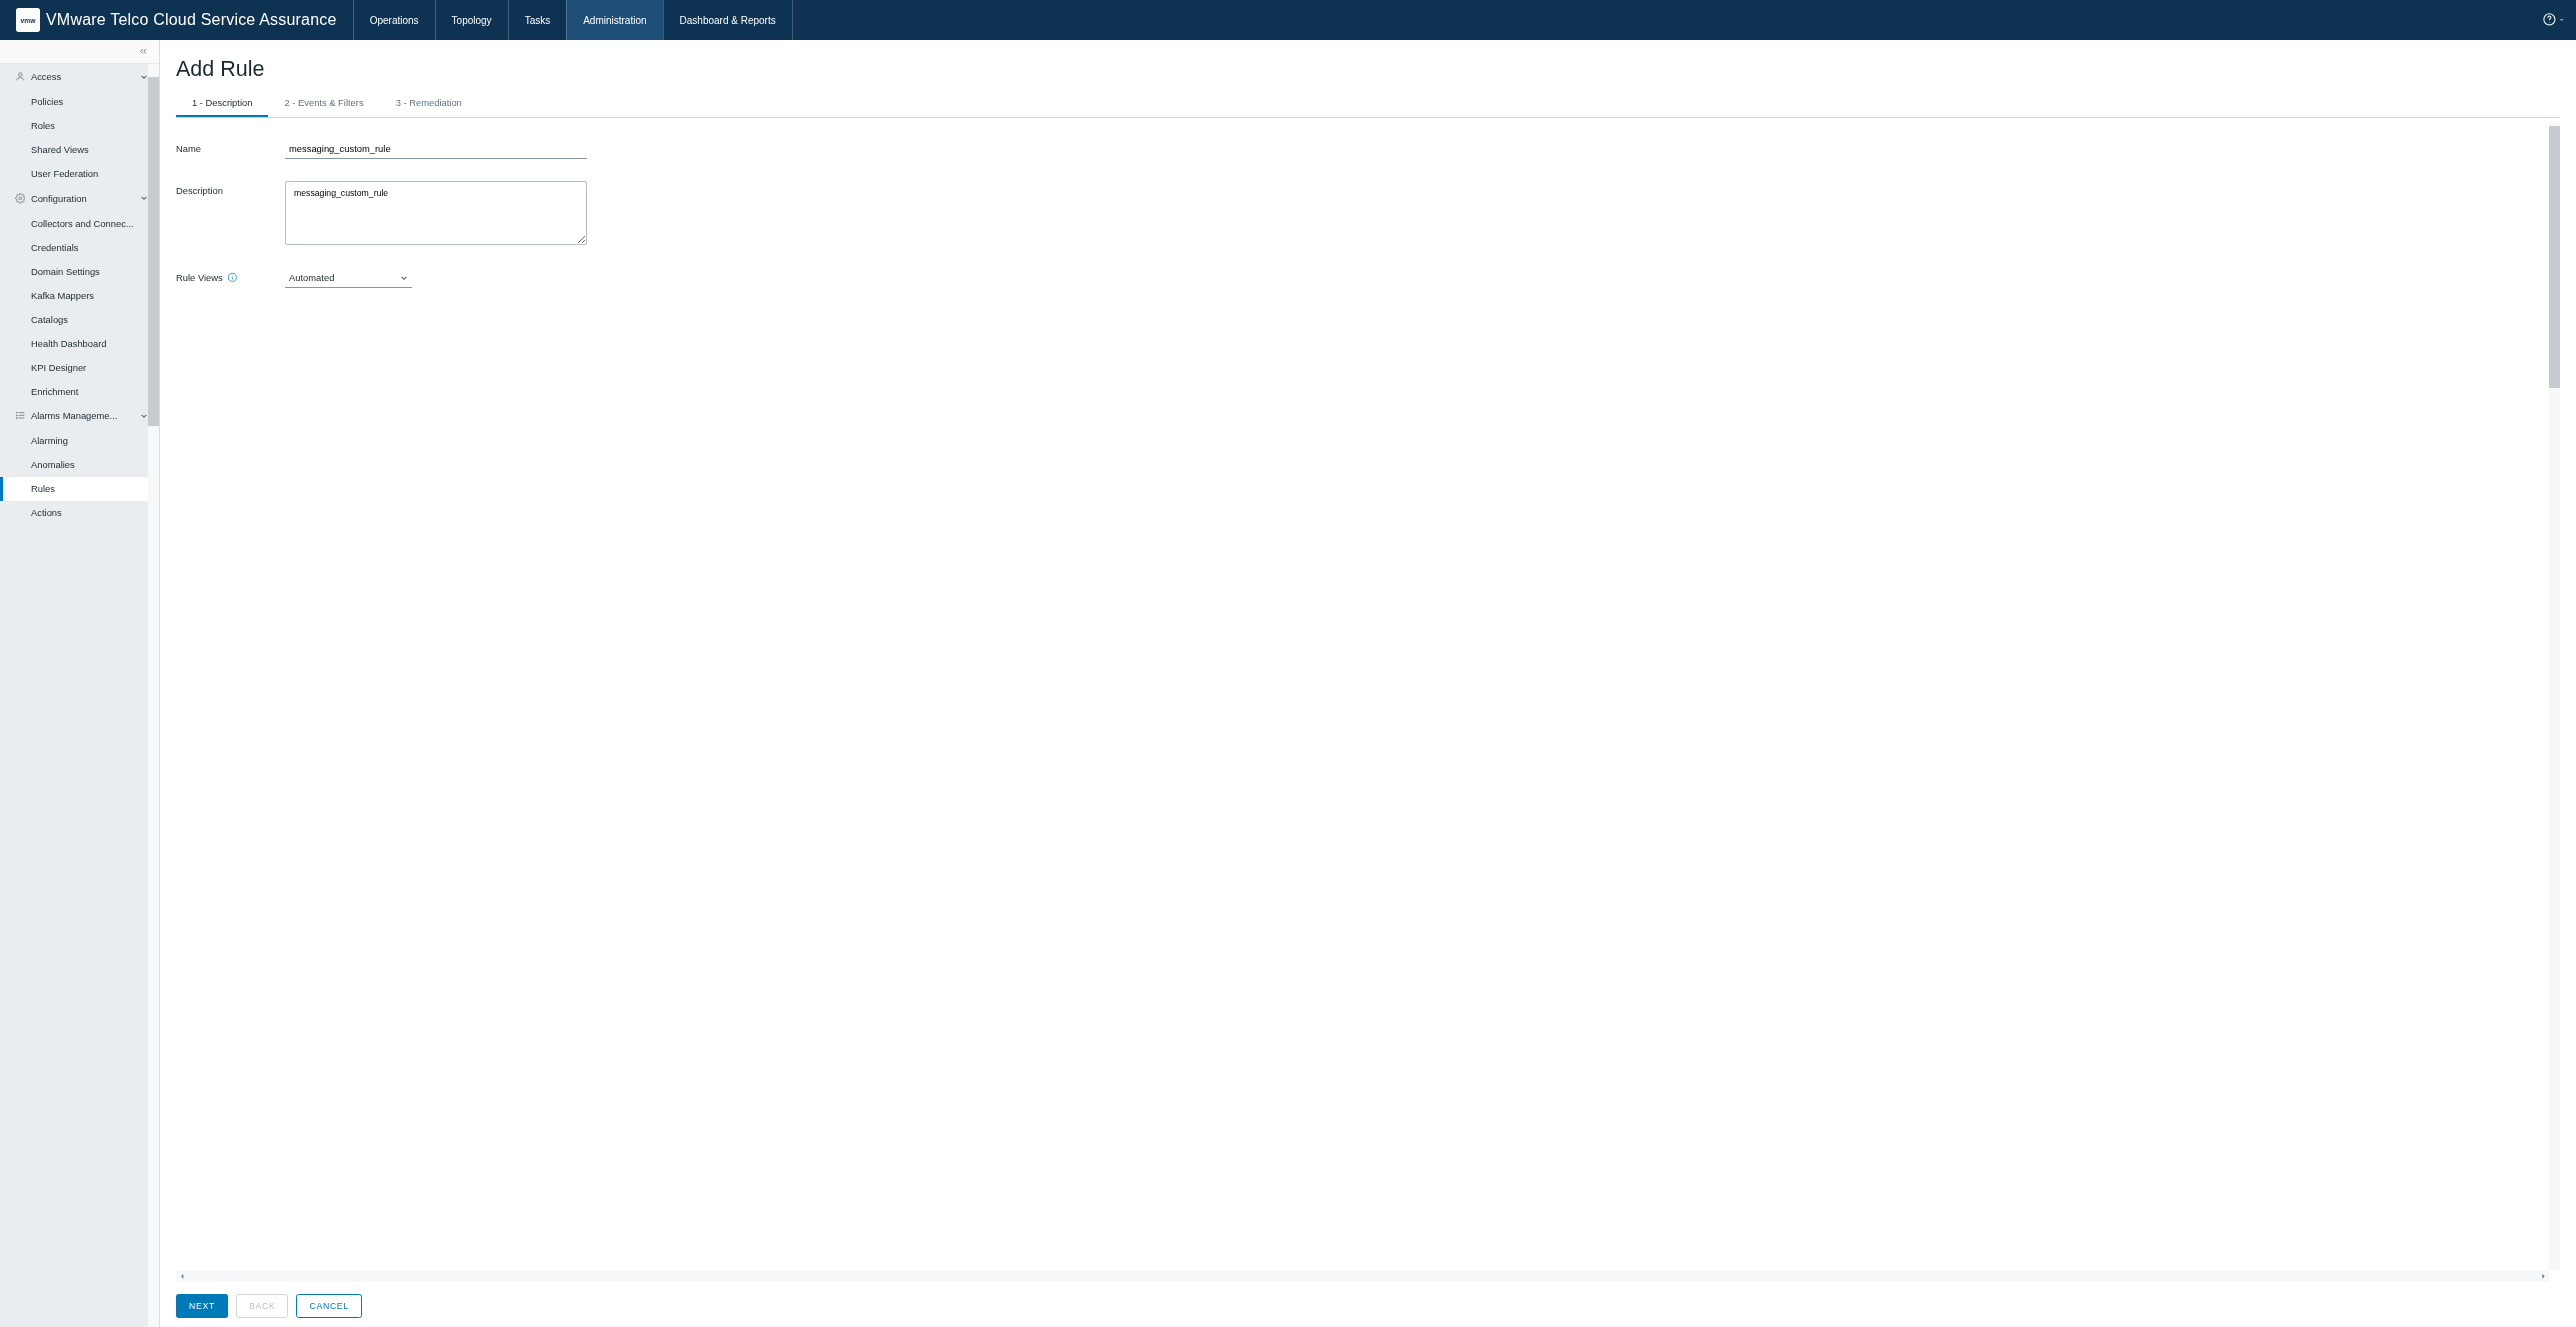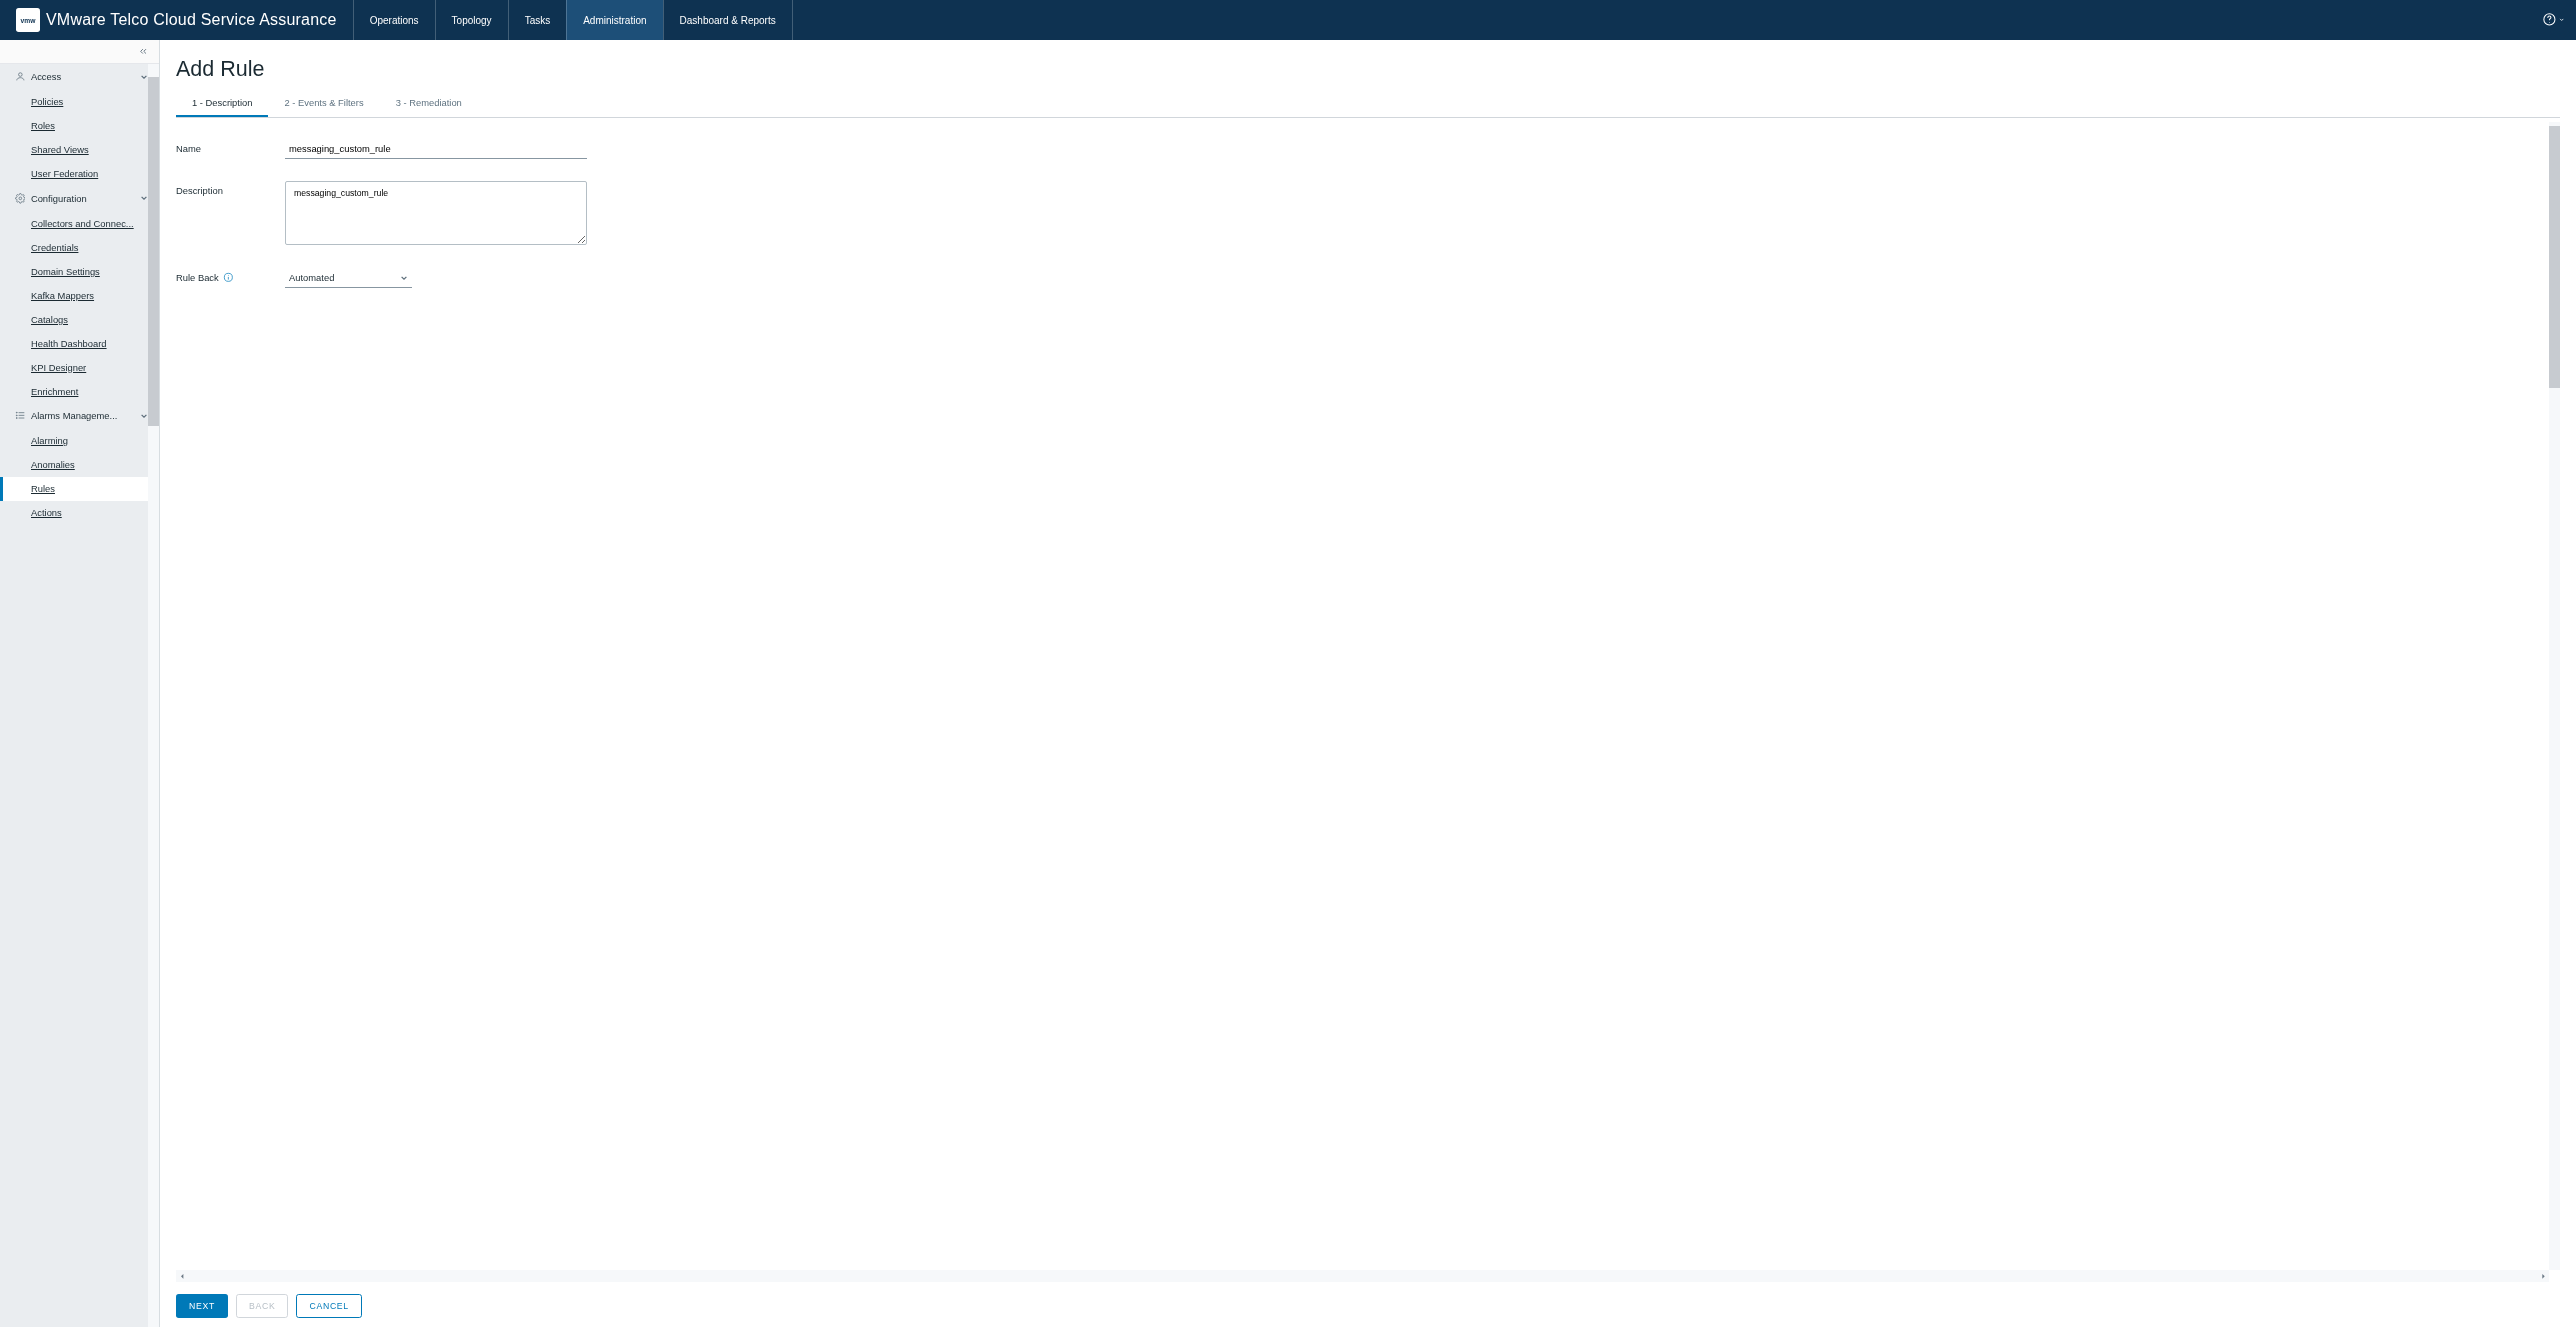--- a/index.html
+++ b/index.html
@@ -24,21 +24,21 @@
 .body-wrap { flex: 1; display: flex; min-height: 0; }
 
 
 .sidebar { width: 160px; background: #eaedf0; display: flex; flex-direction: column; flex-shrink: 0; border-right: 0.7px solid #d7dde1; }
 .sidebar-collapse { height: 24px; display: flex; align-items: center; justify-content: flex-end; padding-right: 10.7px; cursor: pointer; background: #fafafa; border-bottom: 0.7px solid #e5e7eb; }
 .sidebar-scroll { flex: 1; overflow-y: auto; position: relative; }
 .sidebar-scroll-track { position: absolute; right: 0; top: 0; bottom: 0; width: 10.7px; background: #f6f8fa; }
 .sidebar-scroll-thumb { position: absolute; right: 0; top: 13.4px; width: 10.7px; height: 349px; background: #c7cbd0; border-radius: 0; }
 .nav-section-head { display: flex; align-items: center; height: 25.5px; padding: 0 10.7px 0 14.8px; font-size: 9.4px; font-weight: 500; color: #1b2a32; cursor: pointer; gap: 5.4px; }
 .nav-section-head .spacer { flex: 1; }
-.nav-item { display: flex; align-items: center; height: 24px; padding-left: 31px; font-size: 9.4px; color: #1b2a32; cursor: pointer; white-space: nowrap; overflow: hidden; text-overflow: ellipsis; text-decoration: underline; }
+.nav-item { display: flex; align-items: center; height: 24px; padding-left: 31px; font-size: 9.4px; color: #1b2a32; cursor: pointer; white-space: nowrap; overflow: hidden; text-overflow: ellipsis; }
 .nav-item.selected { background: #fff; position: relative; }
 .nav-item.selected::before { content: ""; position: absolute; left: 0; top: 0; bottom: 0; width: 2.7px; background: #0079b8; }
 
 
 .main { flex: 1; display: flex; flex-direction: column; padding: 0; min-width: 0; background: #fff; position: relative; }
 .page-title { font-size: 21.5px; font-weight: 300; margin: 17.4px 0 8px 16px; }
 .tabs { display: flex; gap: 0; border-bottom: 0.7px solid #d1d6db; margin: 0 16px; }
 .tab { padding: 6.7px 16px 6.7px 16px; font-size: 9.4px; color: #5f7381; cursor: pointer; border-bottom: 2px solid transparent; }
 .tab.active { color: #1b2a32; border-bottom-color: #0079b8; }
 
@@ -274,21 +274,21 @@
         <div class="form-row">
           <div class="label-col">Description</div>
           <div class="input-col">
             <textarea class="text-area" style="">messaging_custom_rule</textarea>
           </div>
         </div>
 
 
         <div class="form-row">
           <div class="label-col">
-            <span>Rule Back</span>
+            <span>Rule Views</span>
             <span class="info-icon">
               <svg width="10.7" height="10.7" viewBox="0 0 24 24" fill="none" stroke="#0079b8" stroke-width="1.6">
                   <circle cx="12" cy="12" r="9"></circle>
                   <line x1="12" y1="11" x2="12" y2="17"></line>
                   <circle cx="12" cy="7.5" r="1" fill="#0079b8" stroke="none"></circle>
                 </svg>
             </span>
           </div>
           <div class="input-col">
             <div class="select-wrap">

